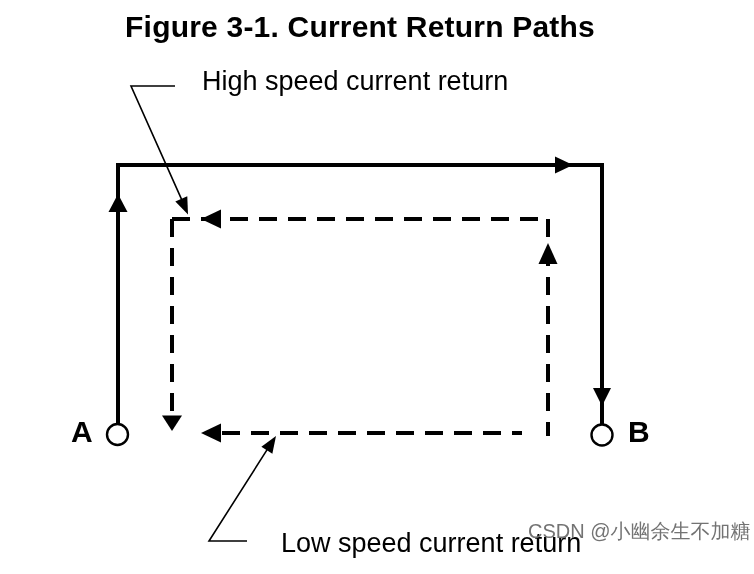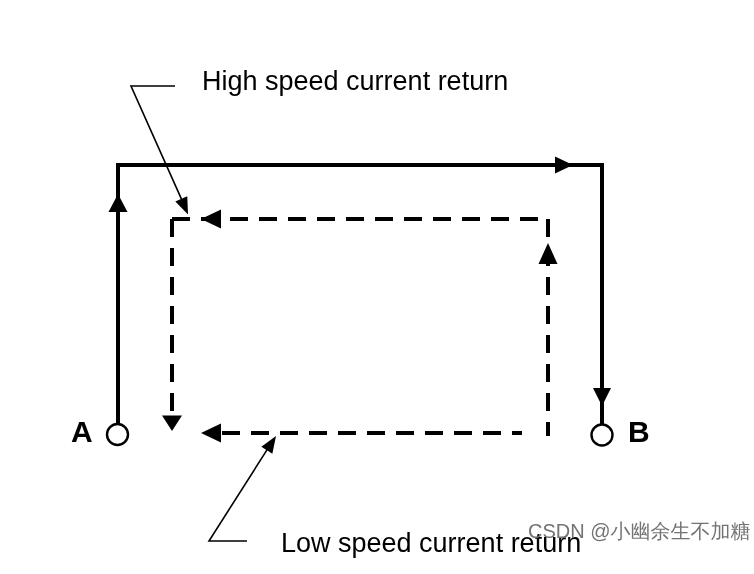--- a/index.html
+++ b/index.html
@@ -92,20 +92,21 @@
     <circle cx="117.5" cy="434.5" r="10.5" fill="#ffffff" stroke="#000000" stroke-width="2.4"></circle>
     <circle cx="602" cy="435" r="10.5" fill="#ffffff" stroke="#000000" stroke-width="2.4"></circle>
 
     <path d="M175,86 L131,86 L181.8,199.8" fill="none" stroke="#000000" stroke-width="1.6"></path>
     <polygon points="0,0 -17,-6.5 -17,6.5" fill="#000000" transform="translate(188,214.5) rotate(66.8)"></polygon>
 
     <path d="M247,541 L209,541 L267.3,449.4" fill="none" stroke="#000000" stroke-width="1.6"></path>
     <polygon points="0,0 -17,-6.5 -17,6.5" fill="#000000" transform="translate(276,436) rotate(-57.5)"></polygon>
   </svg>
 
+  <div class="txt figure-title">Figure 3-1. Current Return Paths</div>
 
   <div class="txt hs-label">High speed current return</div>
 
   <div class="txt ls-label">Low speed current return</div>
 
   <div class="txt terminal-a">A</div>
 
   <div class="txt terminal-b">B</div>
 
   <div class="txt watermark">CSDN @小幽余生不加糖</div>

